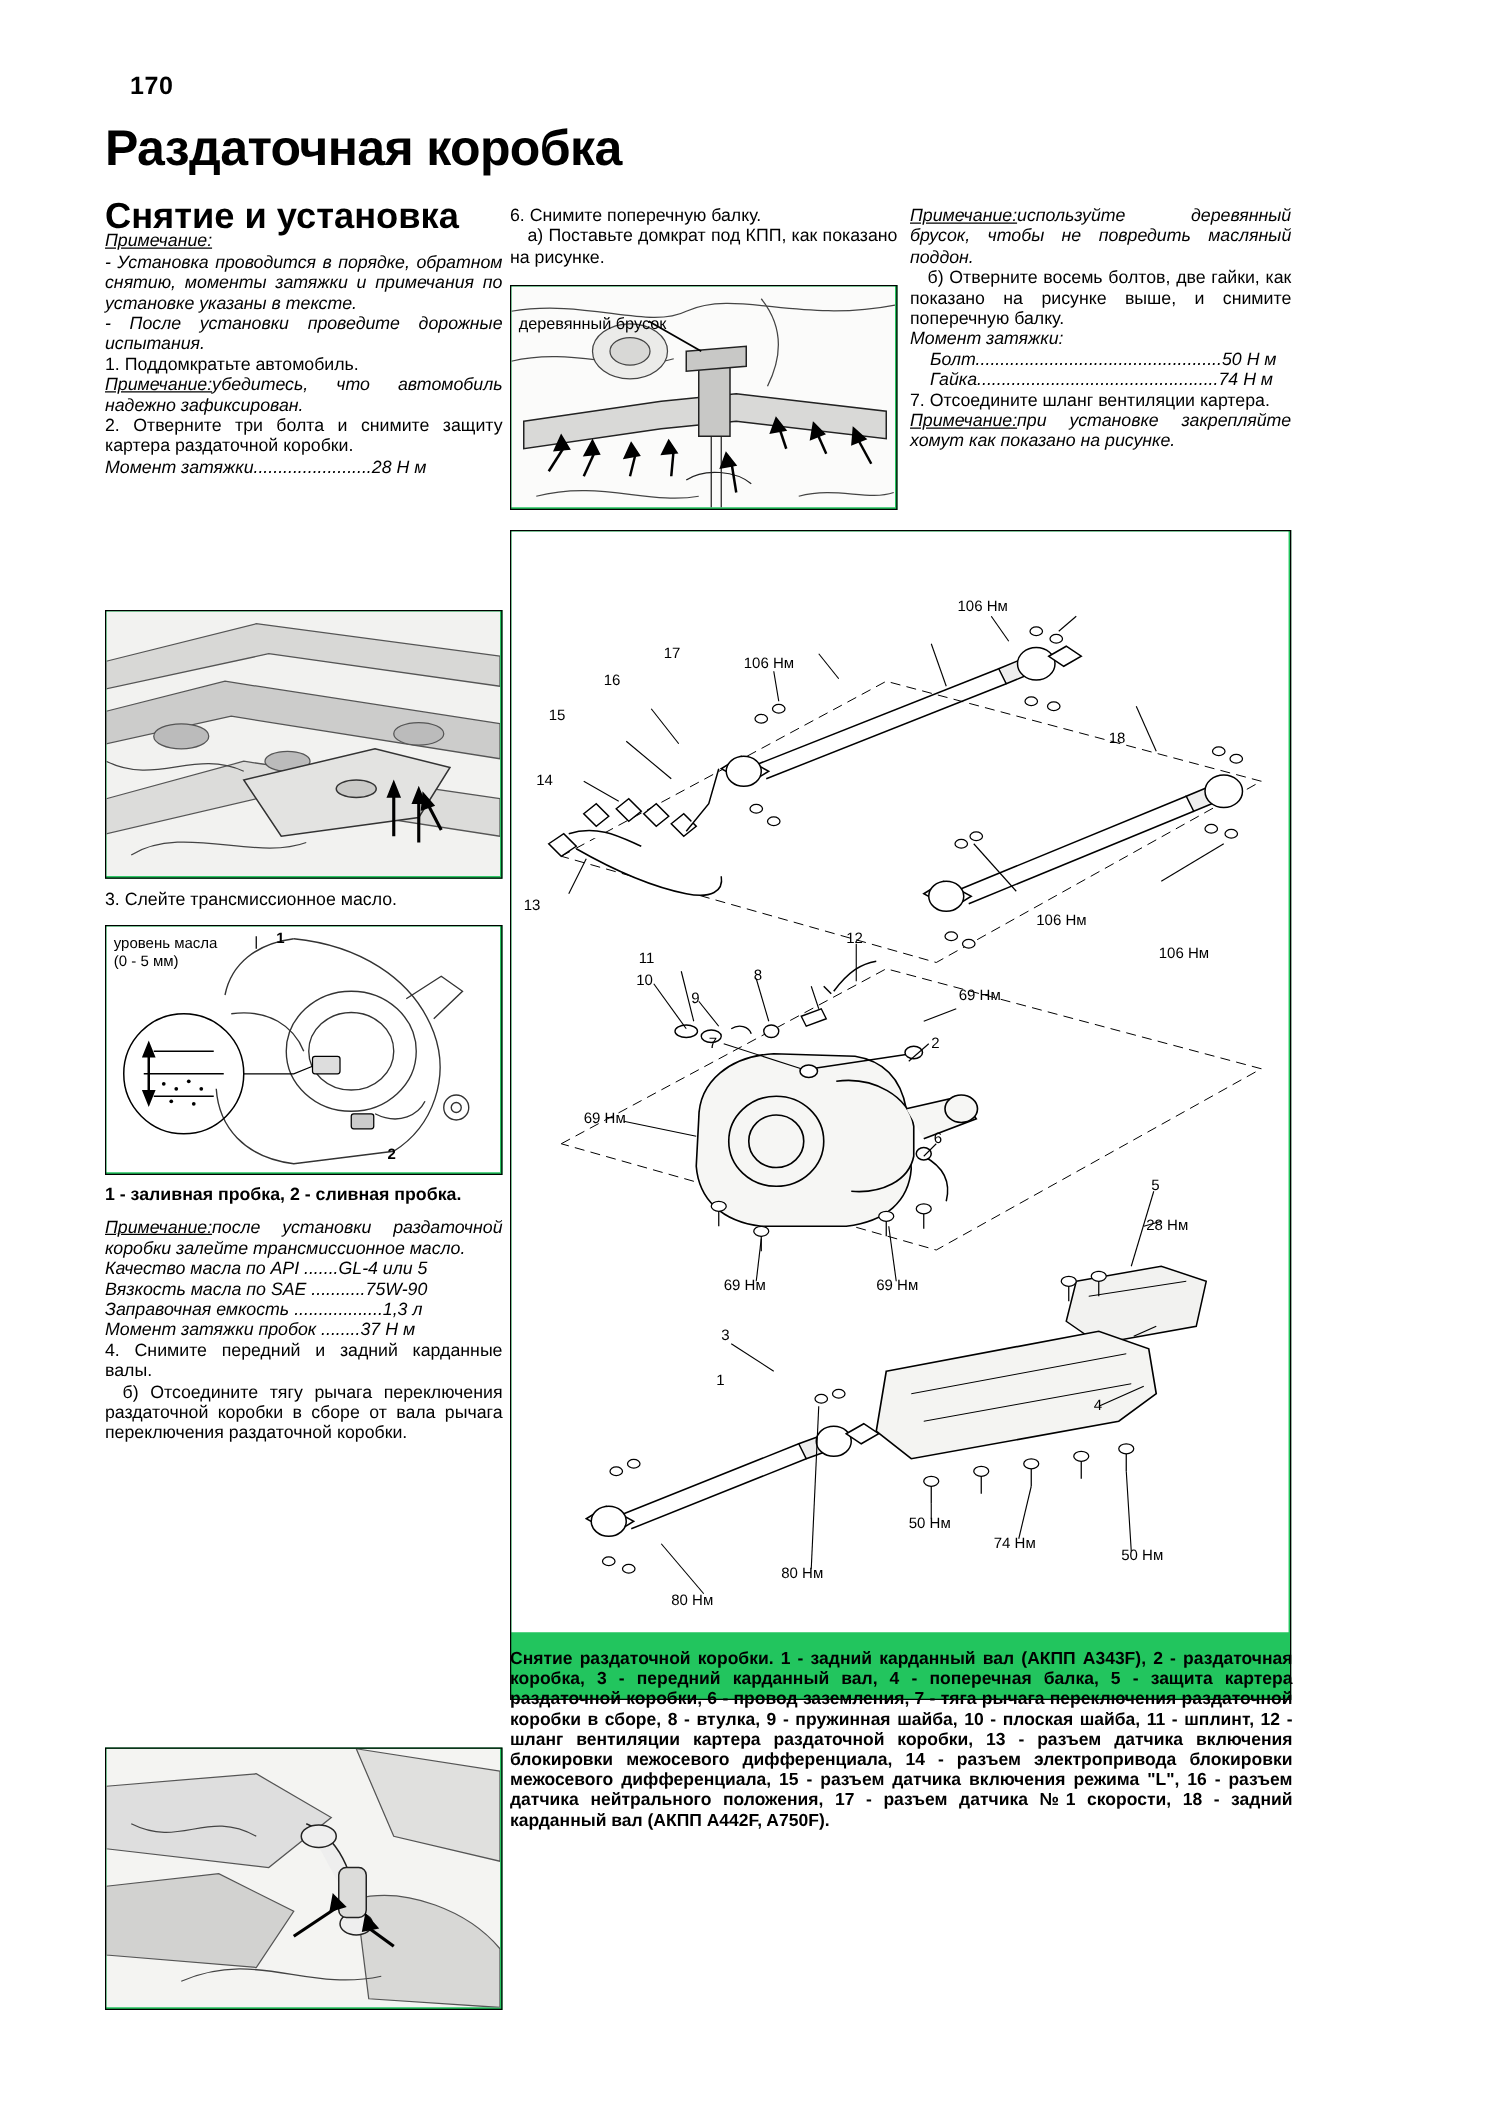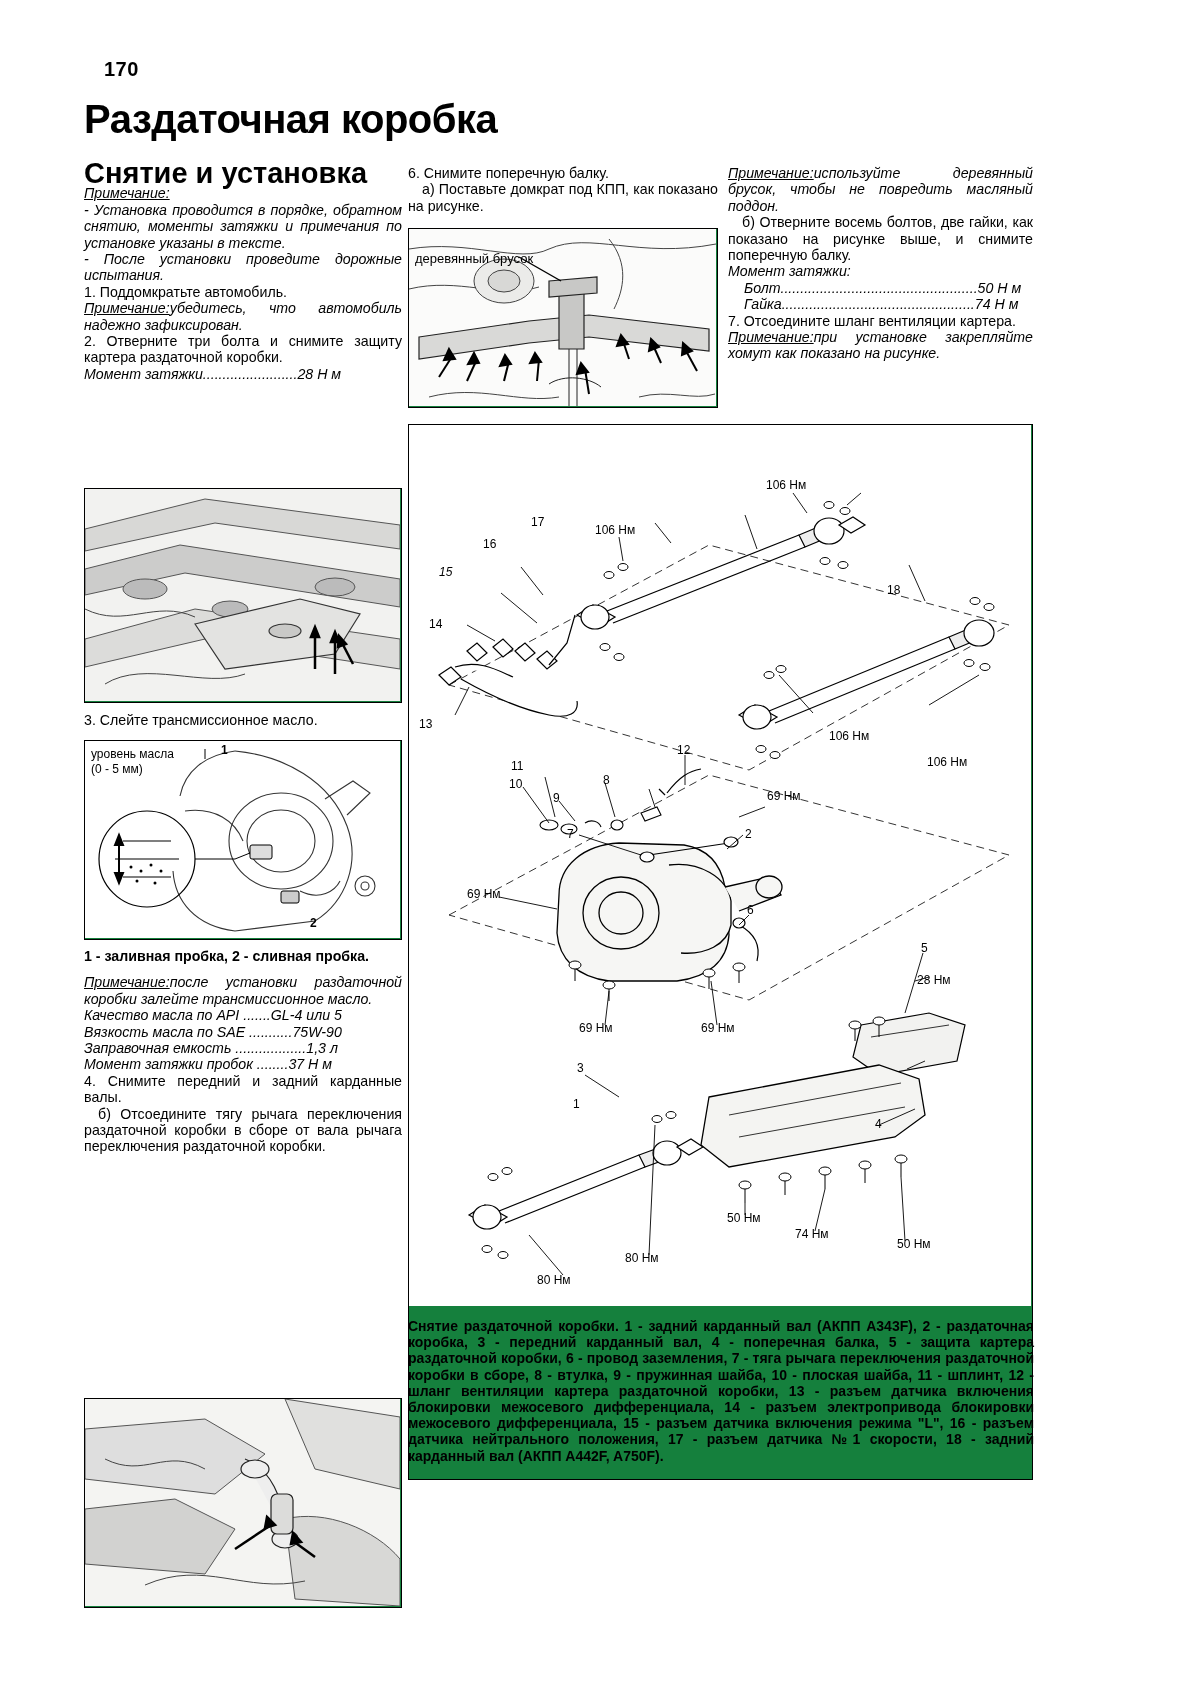--- a/index.html
+++ b/index.html
@@ -48,21 +48,21 @@
   p { margin:0 0 0 0; }
   .ital { font-style:italic; }
   .u { text-decoration:underline; }
   .just { text-align:justify; }
   .ind { text-indent:14px; }
 
   
   .figbox {
     position:absolute;
     border:1.6px solid #000;
-    background:#15803d;
+    background:#22c55e;
     box-sizing:border-box;
     overflow:hidden;
   }
   .fig-label {
     position:absolute;
     font-size:12px;
     font-family:"Liberation Sans", sans-serif;
   }
   svg { display:block; }
   .cap-block {
@@ -276,21 +276,21 @@
   <div class="col col3">
     <p class="just"><span class="ital u">Примечание:</span><span class="ital">используйте деревянный брусок, чтобы не повредить масляный поддон.</span></p>
     <p class="just ind">б) Отверните восемь болтов, две гайки, как показано на рисунке выше, и снимите поперечную балку.</p>
     <p class="ital">Момент затяжки:</p>
     <p class="ital" style="padding-left:16px;"><span>Болт</span><span>..................................................</span><span>50 Н м</span></p>
     <p class="ital" style="padding-left:16px;"><span>Гайка</span><span>.................................................</span><span>74 Н м</span></p>
     <p class="just">7. Отсоедините шланг вентиляции картера.</p>
     <p class="just"><span class="ital u">Примечание:</span><span class="ital">при установке закрепляйте хомут как показано на рисунке.</span></p>
   </div>
 
-  <div class="figbox" style="left:408px; top:424px; width:625px; height:1056px;">
+  <div class="figbox" style="left:408px; top:424px; width:625px; height:936px;">
     <svg width="622" height="881" viewBox="0 0 622 881">
       <rect width="622" height="881" fill="#ffffff"></rect>
 
       <g stroke="#000" stroke-width="0.8" stroke-dasharray="8 5" fill="none">
         <path d="M40 260 L300 120 L600 200 L340 345 Z"></path>
         <path d="M40 490 L300 350 L600 430 L340 575 Z"></path>
       </g>
 
       <g stroke="#000" stroke-width="1.2" fill="#fff">
         <path d="M168 190 l16 -10 l22 12 l-16 10 z"></path>
@@ -493,21 +493,21 @@
     <div class="fig-label" style="left:512px; top:516px;">5</div>
     <div class="fig-label" style="left:338px; top:478px;">6</div>
     <div class="fig-label" style="left:158px; top:402px;">7</div>
     <div class="fig-label" style="left:194px; top:348px;">8</div>
     <div class="fig-label" style="left:144px; top:366px;">9</div>
     <div class="fig-label" style="left:100px; top:352px;">10</div>
     <div class="fig-label" style="left:102px; top:334px;">11</div>
     <div class="fig-label" style="left:268px; top:318px;">12</div>
     <div class="fig-label" style="left:10px; top:292px;">13</div>
     <div class="fig-label" style="left:20px; top:192px;">14</div>
-    <div class="fig-label" style="left:30px; top:140px;font-style:italic;">15</div>
+    <div class="fig-label" style="left:30px; top:140px;">15</div>
     <div class="fig-label" style="left:74px; top:112px;">16</div>
     <div class="fig-label" style="left:122px; top:90px;">17</div>
     <div class="fig-label" style="left:478px; top:158px;">18</div>
   </div>
 
   <div class="cap-block" style="left:408px; top:1318px; width:626px;">Снятие раздаточной коробки. 1 - задний карданный вал (АКПП А343F), 2 - раздаточная коробка, 3 - передний карданный вал, 4 - поперечная балка, 5 - защита картера раздаточной коробки, 6 - провод заземления, 7 - тяга рычага переключения раздаточной коробки в сборе, 8 - втулка, 9 - пружинная шайба, 10 - плоская шайба, 11 - шплинт, 12 - шланг вентиляции картера раздаточной коробки, 13 - разъем датчика включения блокировки межосевого дифференциала, 14 - разъем электропривода блокировки межосевого дифференциала, 15 - разъем датчика включения режима "L", 16 - разъем датчика нейтрального положения, 17 - разъем датчика №1 скорости, 18 - задний карданный вал (АКПП А442F, A750F).</div>
 
 </div>
 
 </body></html>

